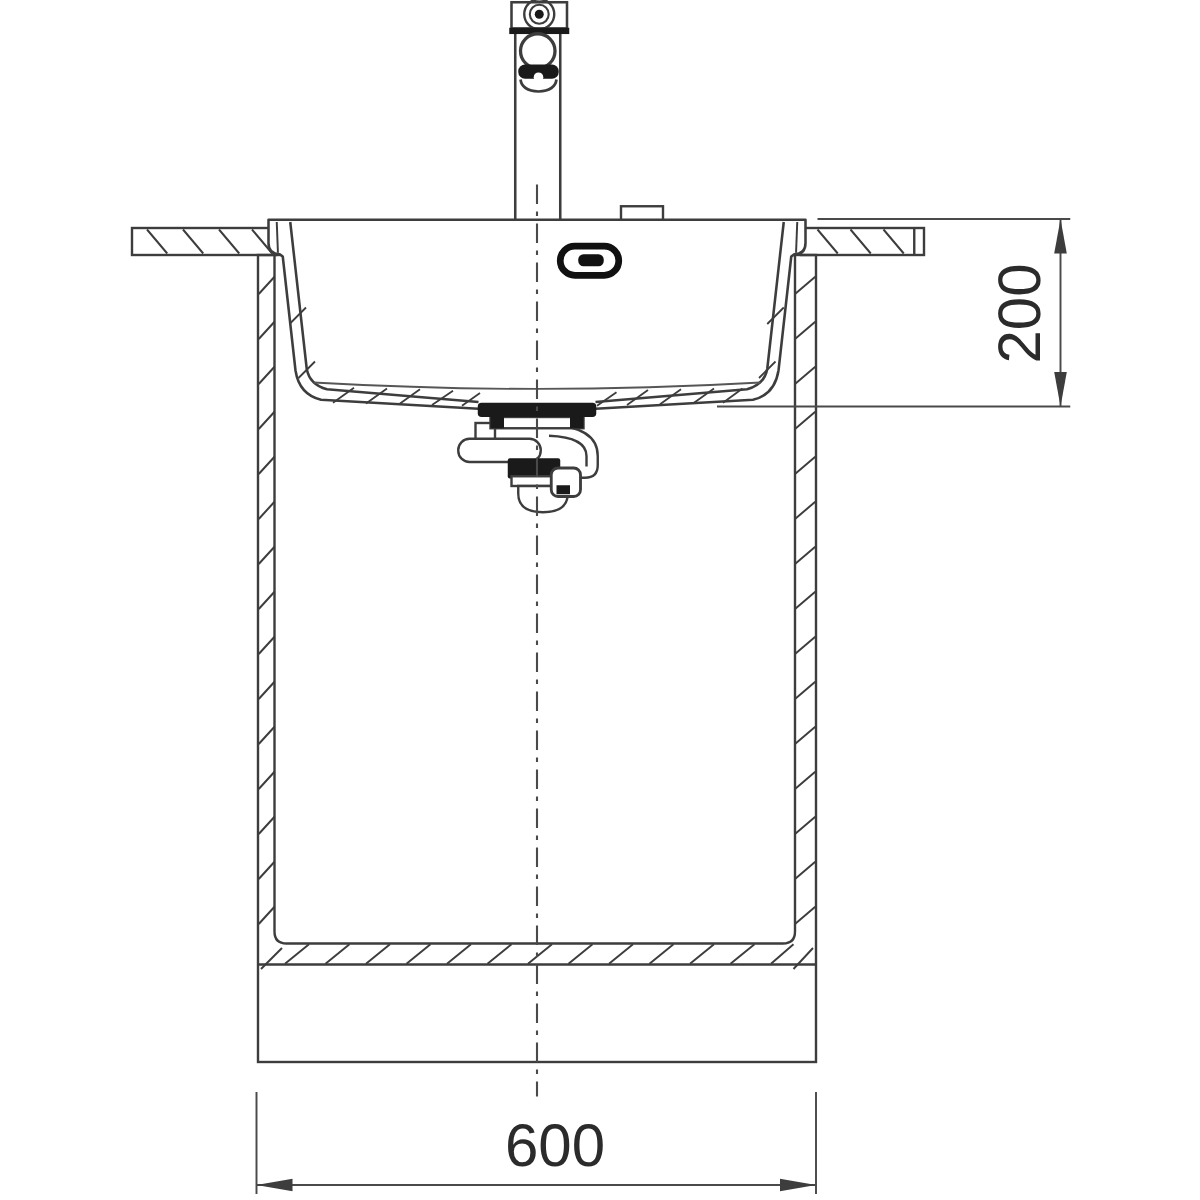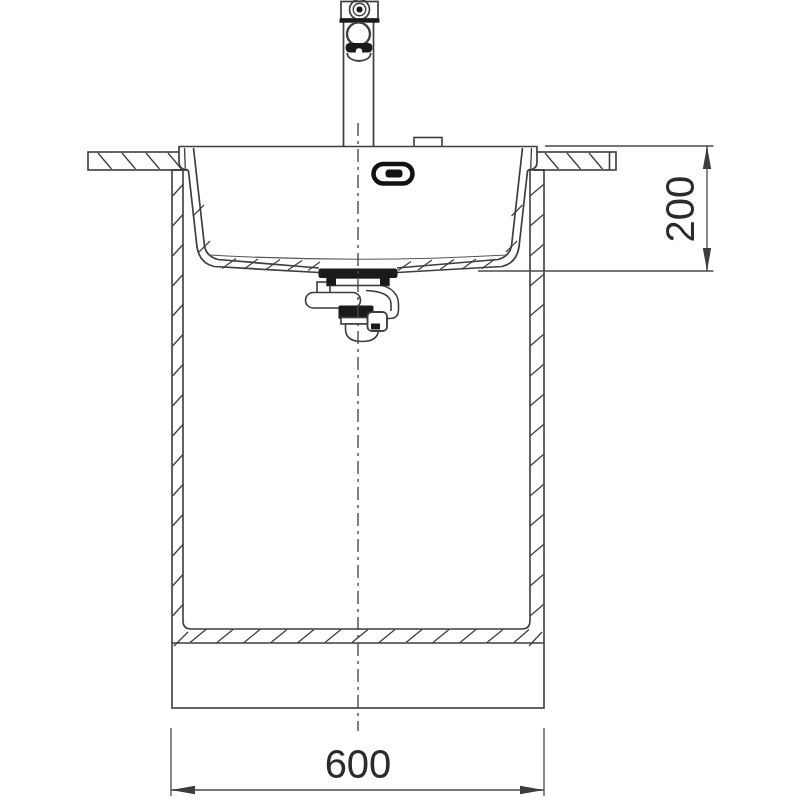--- a/index.html
+++ b/index.html
@@ -1,21 +1,21 @@
 <!DOCTYPE html>
 <html><head>
 <meta charset="utf-8">
 <style>
   html,body{margin:0;padding:0;background:#ffffff;}
   .stage{position:relative;width:800px;height:800px;background:#ffffff;overflow:hidden;
          font-family:"Liberation Sans",sans-serif;}
   .stage svg{position:absolute;left:0;top:0;}
   .dim-label{position:absolute;color:#2b2b2b;font-size:40px;line-height:1.15;
              text-align:center;user-select:none;}
-  #dim600{left:298px;top:741px;width:120px;}
+  #dim600{left:310px;top:741px;width:120px;}
   #dim200{left:617px;top:189px;width:120px;height:40px;transform:rotate(-90deg);}
 </style>
 </head>
 <body>
 
 <div class="stage">
 
 <svg width="800" height="800" viewBox="0 0 800 800">
 
   <g stroke="#3d3d3d" fill="none" stroke-width="1.7">

